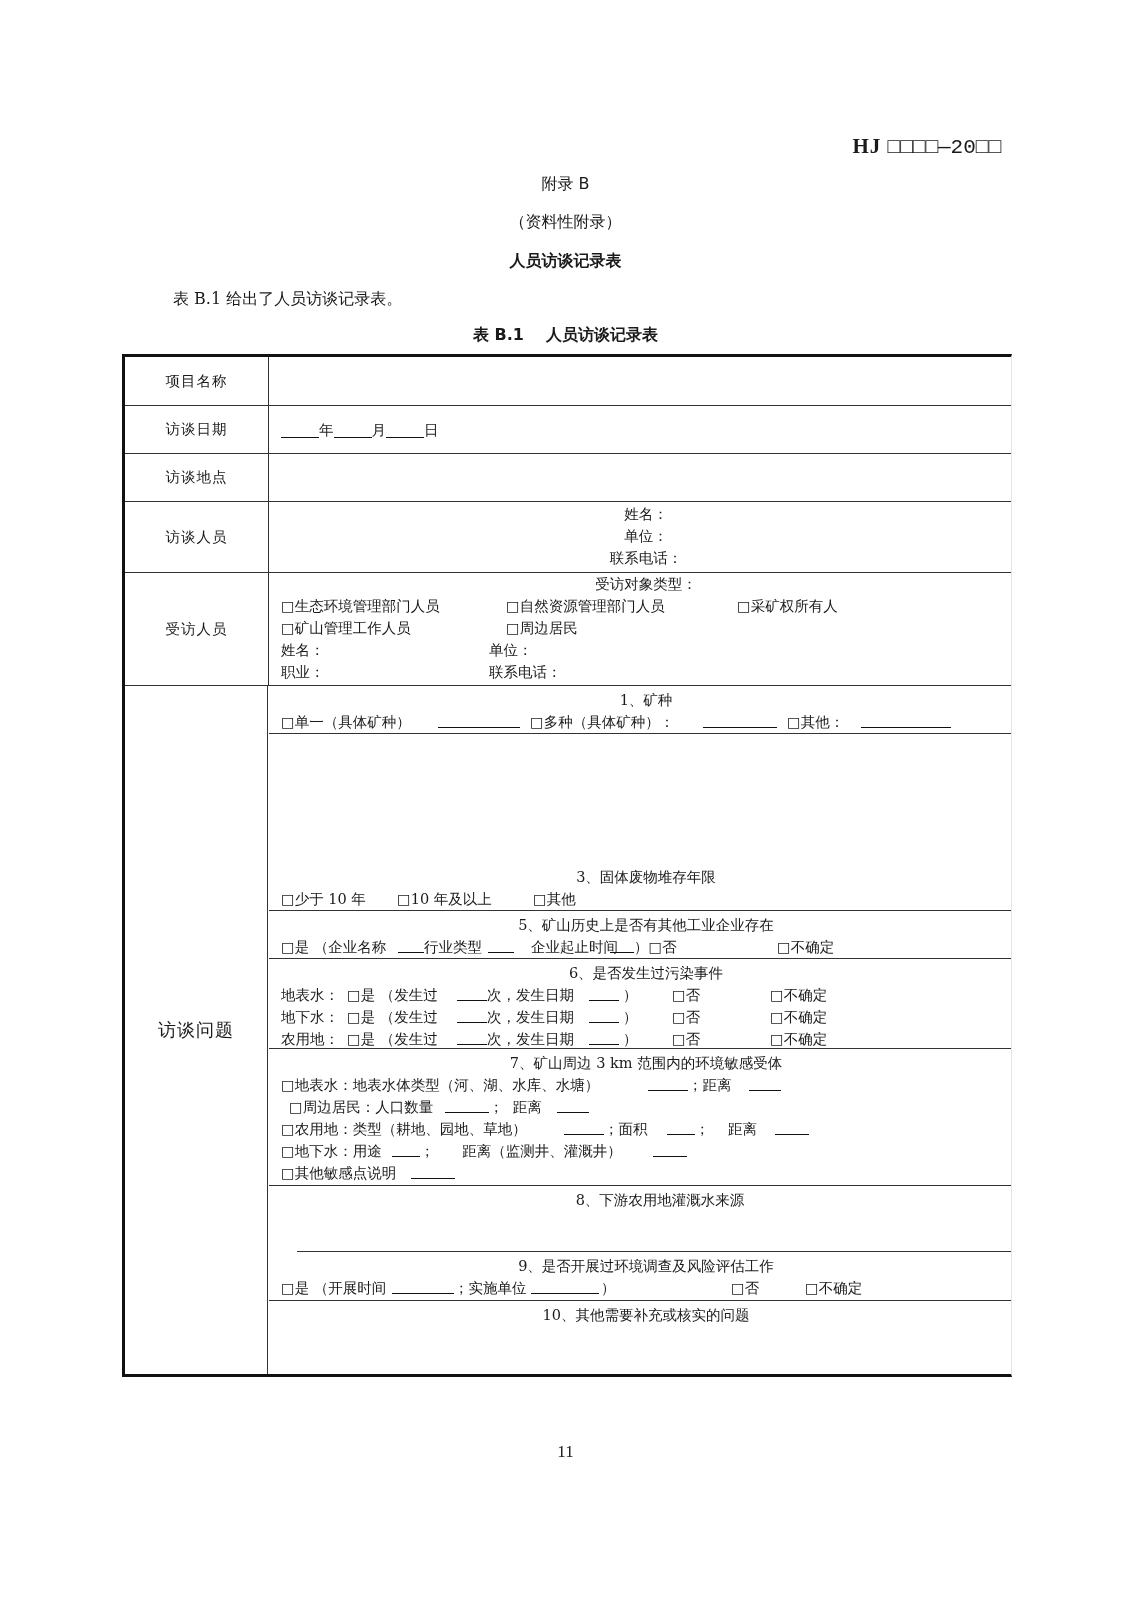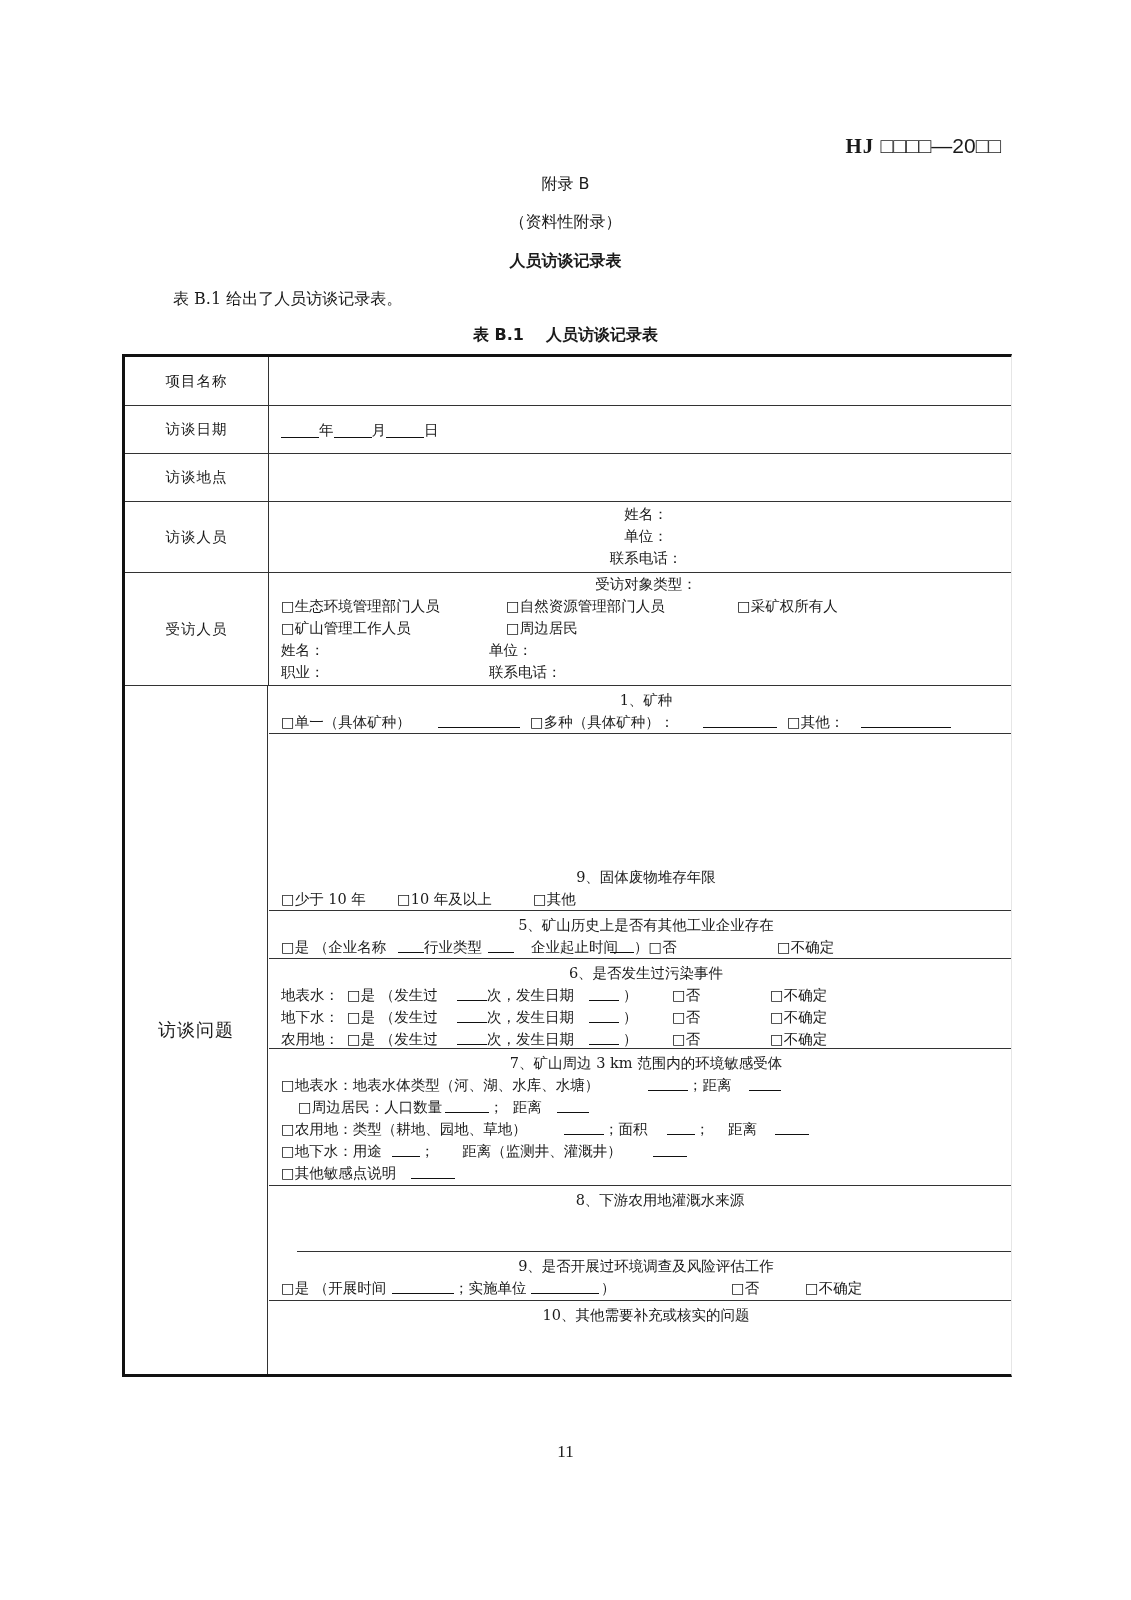--- a/index.html
+++ b/index.html
@@ -5,21 +5,21 @@
     html, body { margin: 0; padding: 0; background: #ffffff; }
     body {
       width: 1131px; height: 1600px; position: relative; overflow: hidden;
       font-family: "DejaVu Serif", "Liberation Serif", serif;
       color: #1a1a1a;
     }
     .std-code {
       position: absolute; top: 134px; right: 130px;
       font-family: "Liberation Serif", serif; font-size: 21px; font-weight: bold; letter-spacing: 1px;
     }
-    .std-code .boxes { font-family: Liberation Sans, sans-serif; font-weight: normal; letter-spacing: 0; }
+    .std-code .boxes { font-family: Liberation Mono, monospace; font-weight: normal; letter-spacing: 0; }
     .center-line {
       position: absolute; left: 0; width: 1131px; text-align: center;
       font-family: "DejaVu Sans", sans-serif; font-size: 16px;
     }
     .appendix-title { top: 174px; }
     .appendix-sub { top: 212px; }
     .appendix-name { top: 251px; font-weight: bold; }
     .intro {
       position: absolute; top: 289px; left: 173px;
       font-family: "DejaVu Serif", serif; font-size: 16px;
@@ -159,21 +159,21 @@
       <span class="opt" style="left:249px">□多种（具体矿种）：</span>
       <span class="blank opt" style="left:422px;width:74px;top:0;"></span>
       <span class="opt" style="left:506px">□其他：</span>
       <span class="blank opt" style="left:580px;width:90px;top:0;"></span>
     </div>
   </div>
 
 
 
   <div class="q" style="top:506px;height:48px;">
-    <div class="line">9、固体废物堆存年限</div>
+    <div class="line">3、固体废物堆存年限</div>
     <div class="line">
       <span class="opt" style="left:0">□少于 10 年</span>
       <span class="opt" style="left:116px">□10 年及以上</span>
       <span class="opt" style="left:252px">□其他</span>
     </div>
   </div>
 
   <div class="q" style="top:554px;height:48px;">
     <div class="line">5、矿山历史上是否有其他工业企业存在</div>
     <div class="line">
@@ -224,21 +224,21 @@
 
   <div class="q" style="top:692px;height:137px;">
     <div class="line">7、矿山周边 3 km 范围内的环境敏感受体</div>
     <div class="line">
       <span class="opt" style="left:0">□地表水：地表水体类型（河、湖、水库、水塘）</span>
       <span class="blank opt" style="left:367px;width:40px;"></span>
       <span class="opt" style="left:407px">；距离</span>
       <span class="blank opt" style="left:468px;width:32px;"></span>
     </div>
     <div class="line">
-      <span class="opt" style="left:17px">□周边居民：人口数量</span>
+      <span class="opt" style="left:8px">□周边居民：人口数量</span>
       <span class="blank opt" style="left:164px;width:44px;"></span>
       <span class="opt" style="left:208px">；  距离</span>
       <span class="blank opt" style="left:276px;width:32px;"></span>
     </div>
     <div class="line">
       <span class="opt" style="left:0">□农用地：类型（耕地、园地、草地）</span>
       <span class="blank opt" style="left:283px;width:40px;"></span>
       <span class="opt" style="left:323px">；面积</span>
       <span class="blank opt" style="left:386px;width:28px;"></span>
       <span class="opt" style="left:414px">；    距离</span>

